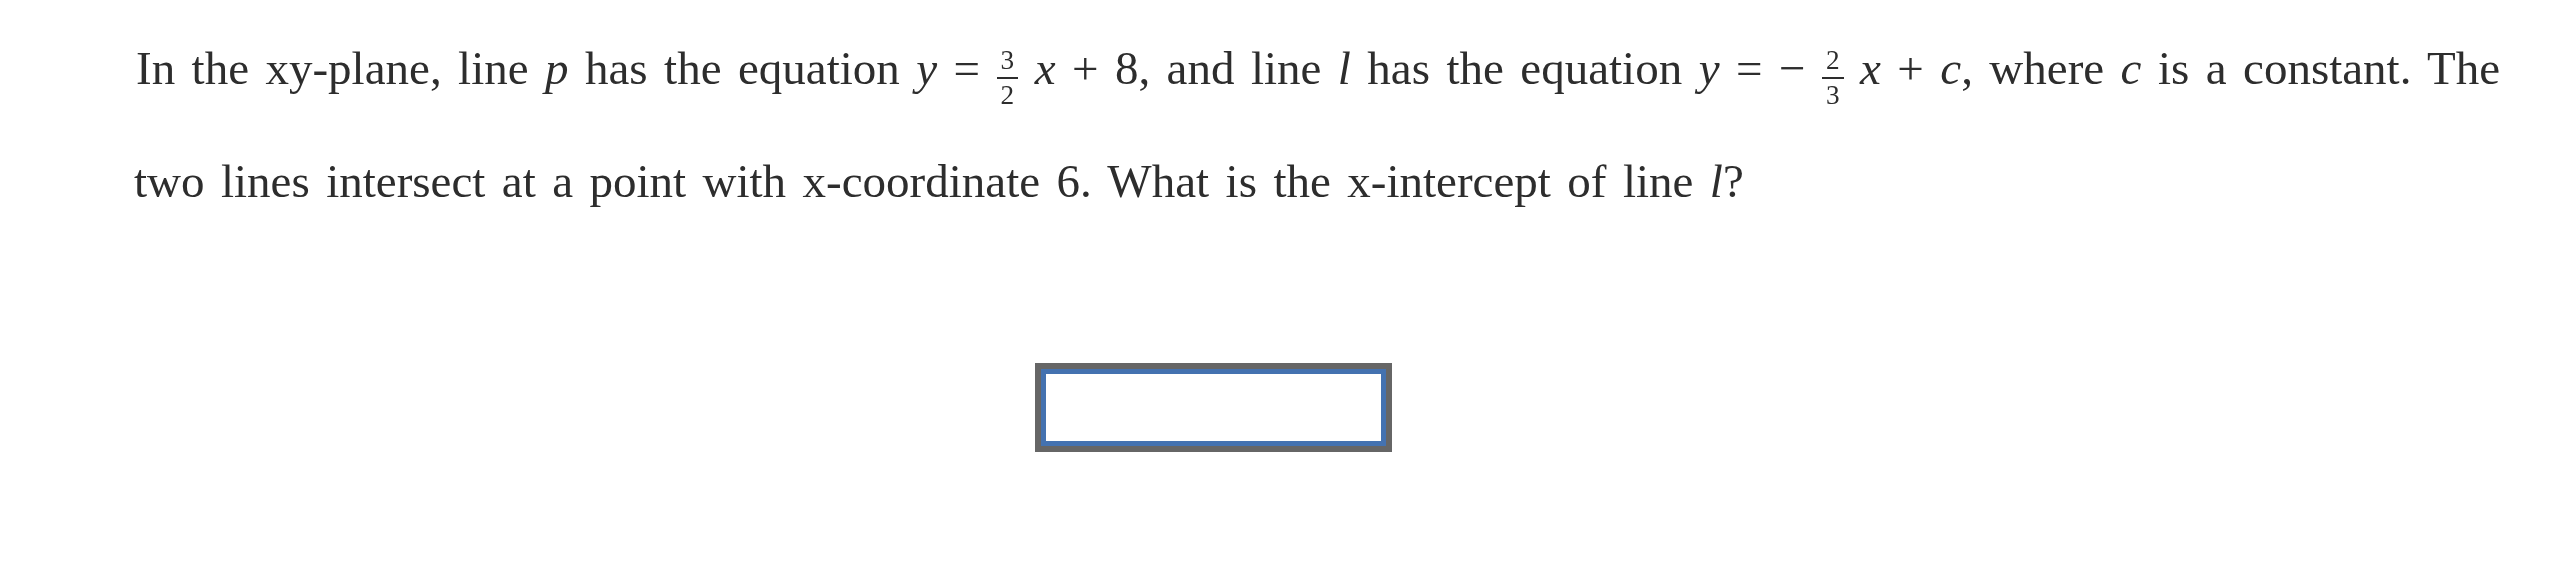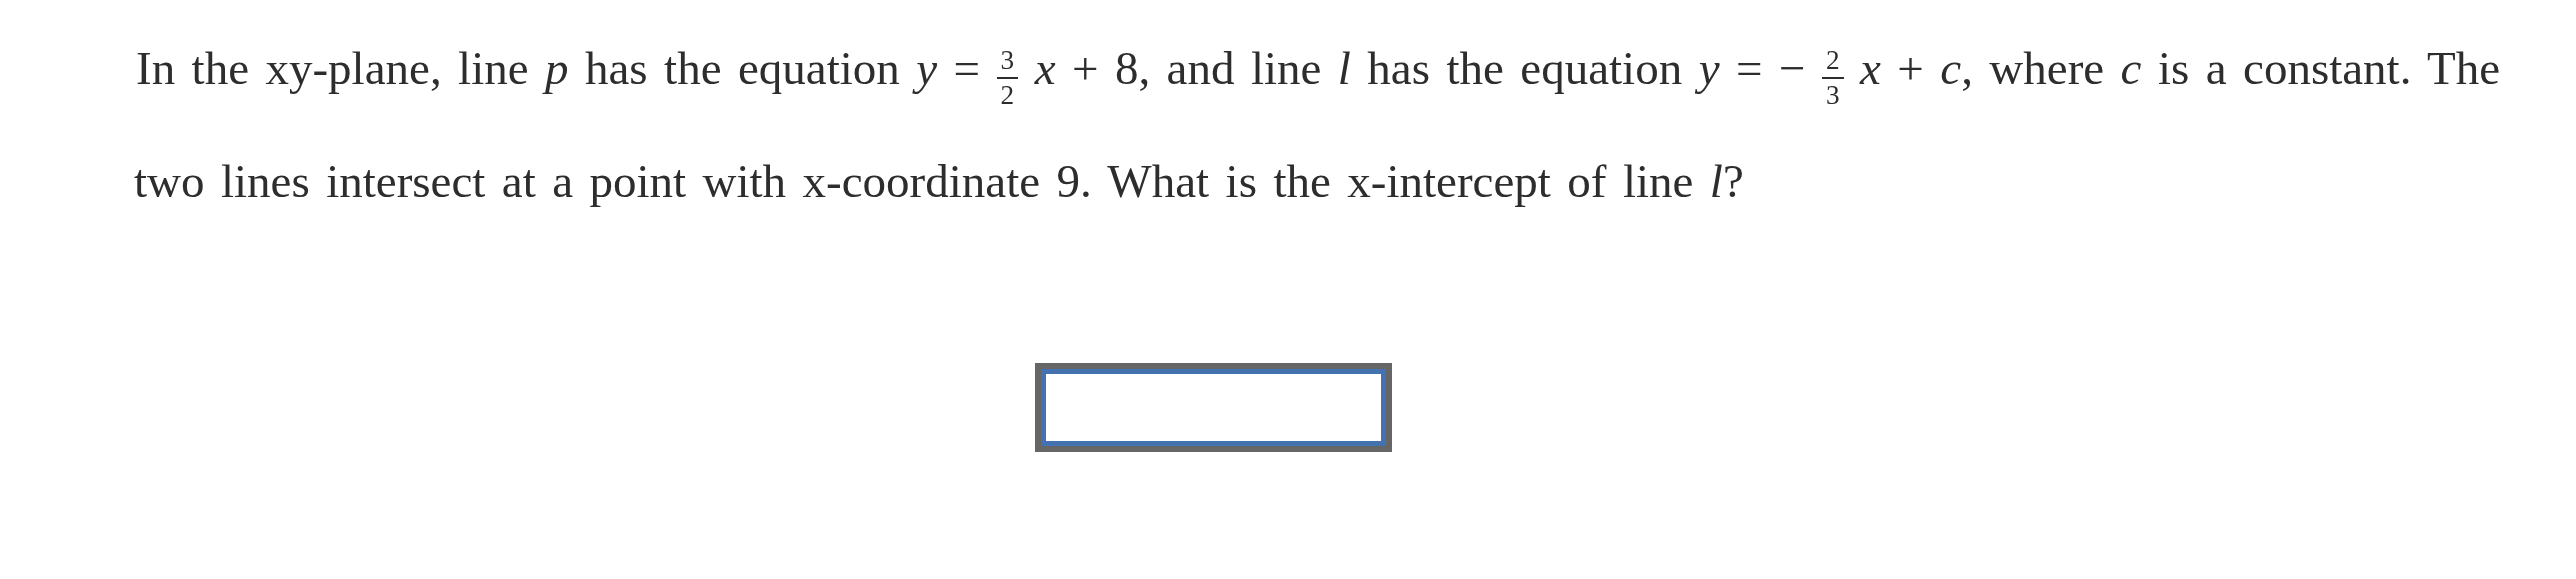--- a/index.html
+++ b/index.html
@@ -67,21 +67,21 @@
 </head>
 <body>
 
 <div class="canvas">
 
   <div class="qline" id="qline1">
     <span>In the xy-plane, line </span><span class="mvar">p</span><span> has the equation </span><span class="mvar">y</span><span> = </span><span class="frac"><span class="num">3</span><span class="den">2</span></span><span> </span><span class="mvar">x</span><span> + 8, and line </span><span class="mvar">l</span><span> has the equation </span><span class="mvar">y</span><span> = − </span><span class="frac"><span class="num">2</span><span class="den">3</span></span><span> </span><span class="mvar">x</span><span> + </span><span class="mvar">c</span><span>, where </span><span class="mvar">c</span><span> is a constant. The</span>
   </div>
 
   <div class="qline" id="qline2">
-    <span>two lines intersect at a point with x-coordinate 9. What is the x-intercept of line </span><span class="mvar">l</span><span>?</span>
+    <span>two lines intersect at a point with x-coordinate 6. What is the x-intercept of line </span><span class="mvar">l</span><span>?</span>
   </div>
 
   <div class="answer-box">
     <input type="text" value="" style="">
   </div>
 
 </div>
 
 
 </body></html>

